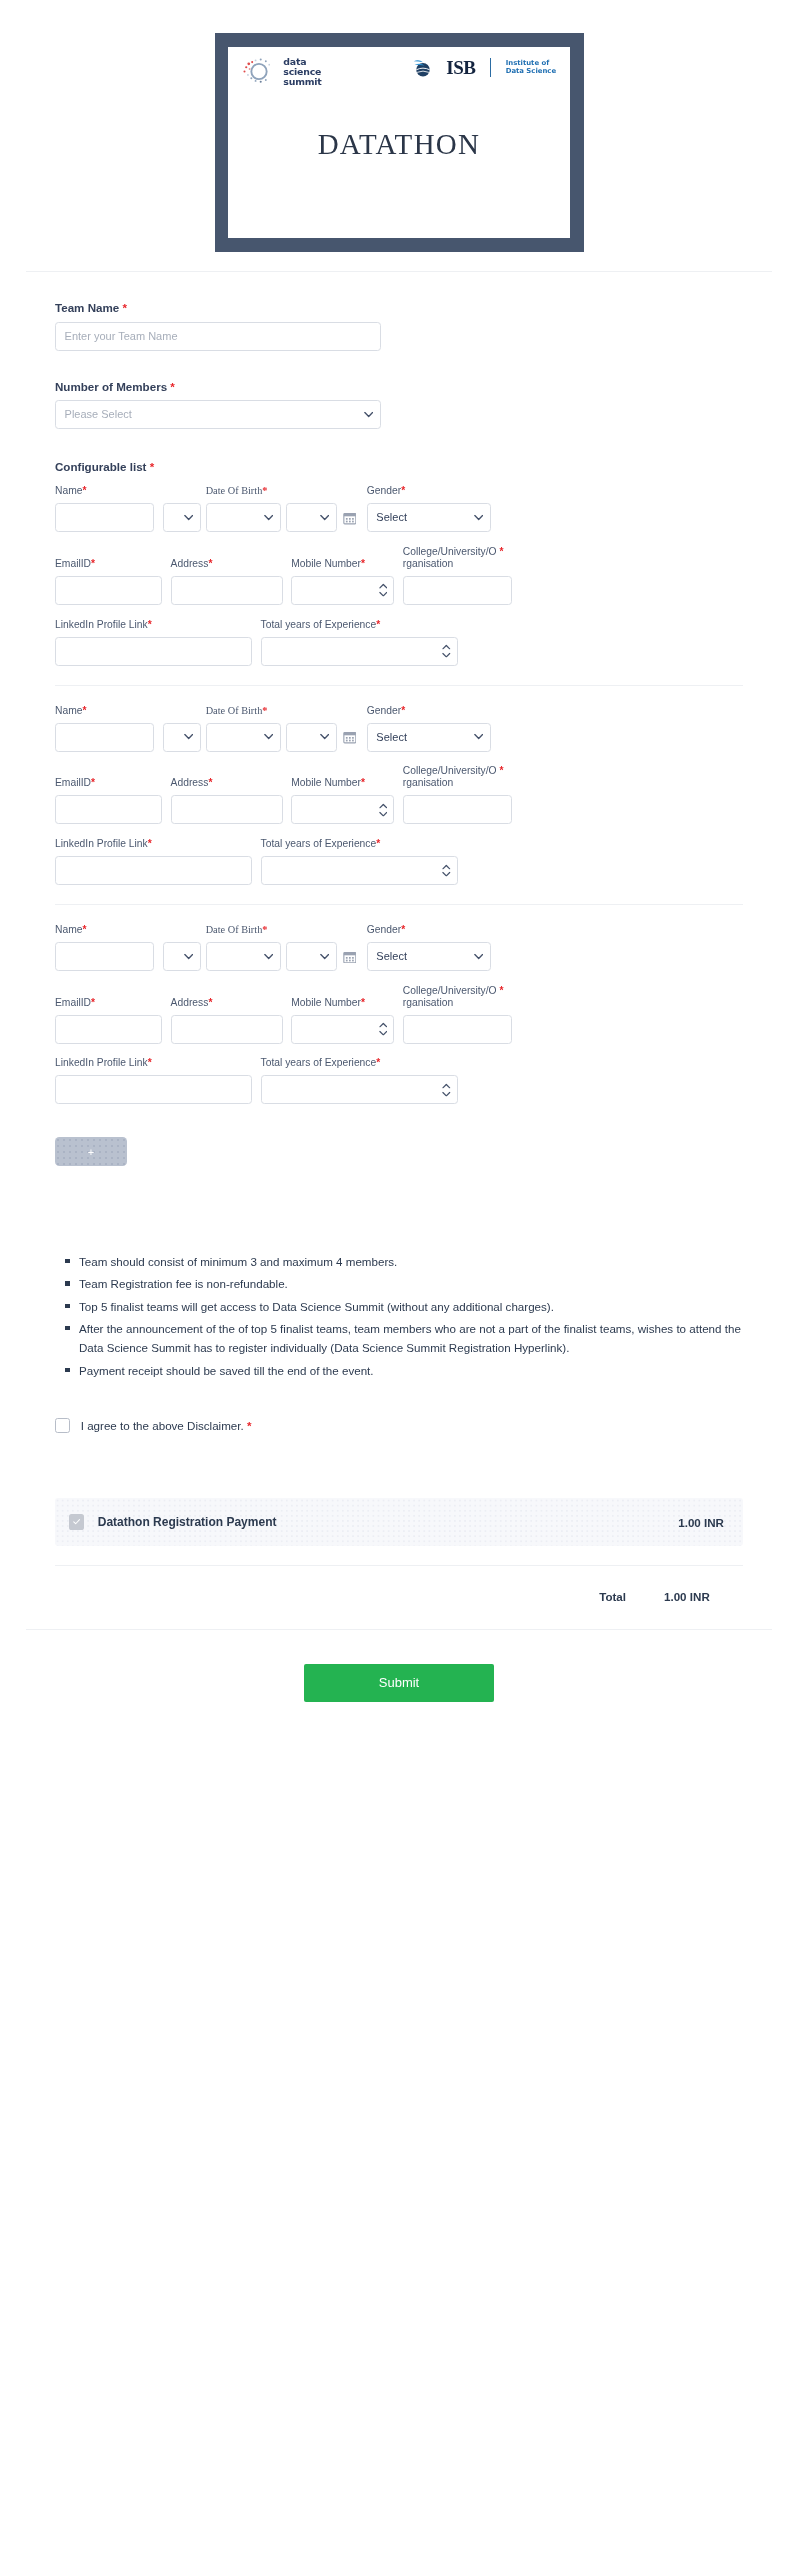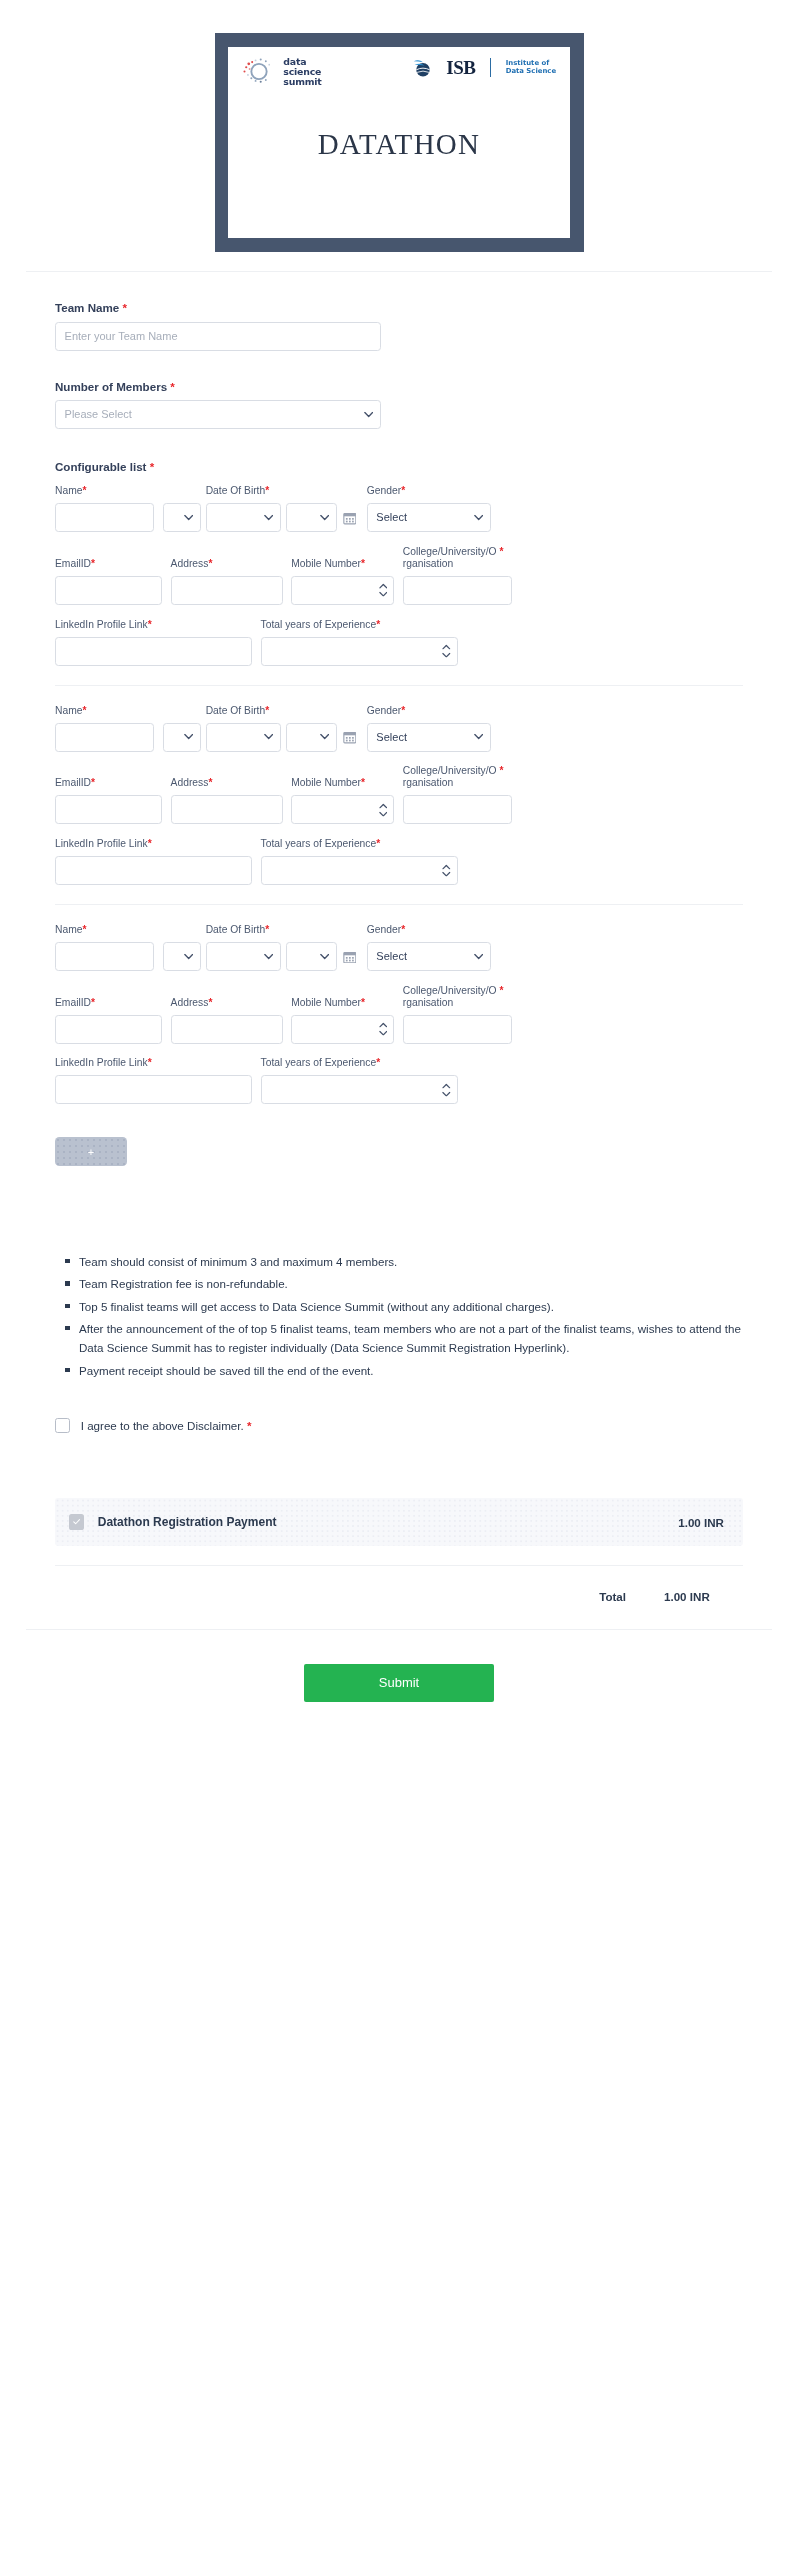--- a/index.html
+++ b/index.html
@@ -113,21 +113,21 @@
   .row { display:flex; align-items:flex-end; margin-bottom: 13.7px; }
   .cell { display:flex; flex-direction:column; }
   .sublabel {
     font-size: 10.3px; color:#4b586f; margin-bottom:6px; white-space: nowrap;
     line-height: 12px; font-weight: 400;
   }
   .sublabel .req { font-size:10.3px; }
   .sublabel.two { white-space: normal; }
 
   .gap-10 { margin-left: 8.6px; }
-  .gap-6 { margin-left: 5.1px; }
+  .gap-6 { margin-left: 5.1px; font-family: Liberation Serif, serif; }
 
   .c-name   { width: 99px; }
   .c-dob-d  { width: 38px; }
   .c-dob-m  { width: 75px; }
   .c-dob-y  { width: 51px; }
   .c-cal    { width: 15.4px; display:flex; align-items:center; height:29px; margin-left:6px; }
   .c-gender { width: 124px; }
 
   .c-email  { width: 107px; }
   .c-addr   { width: 112px; }

